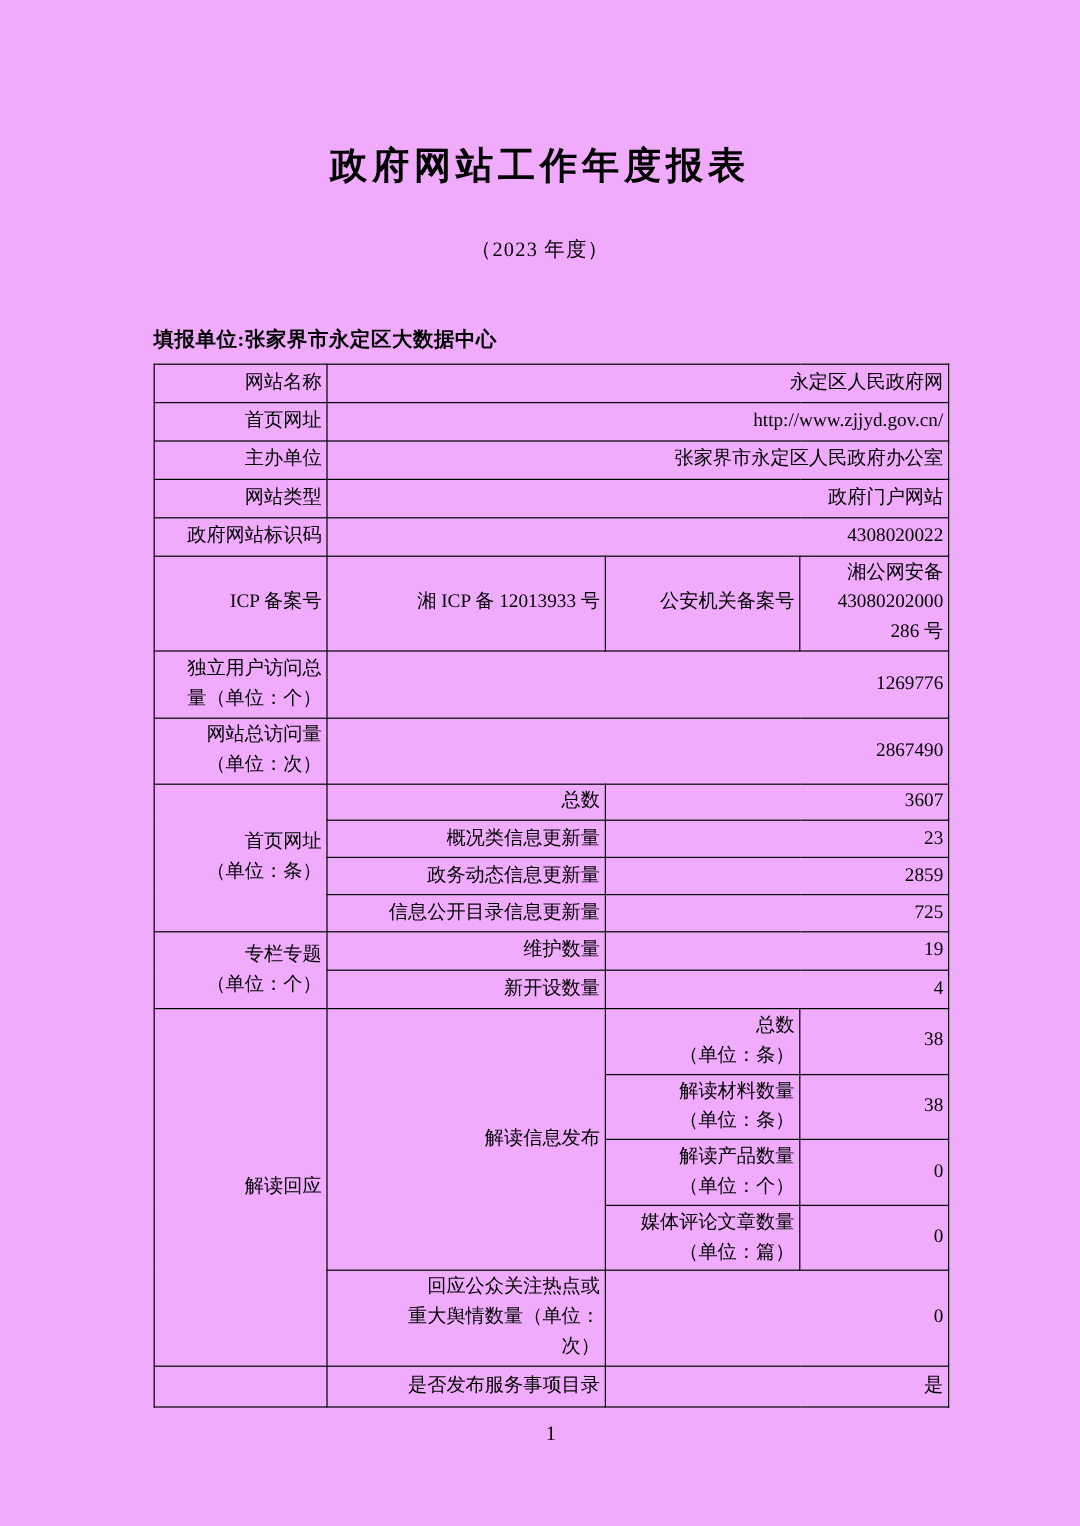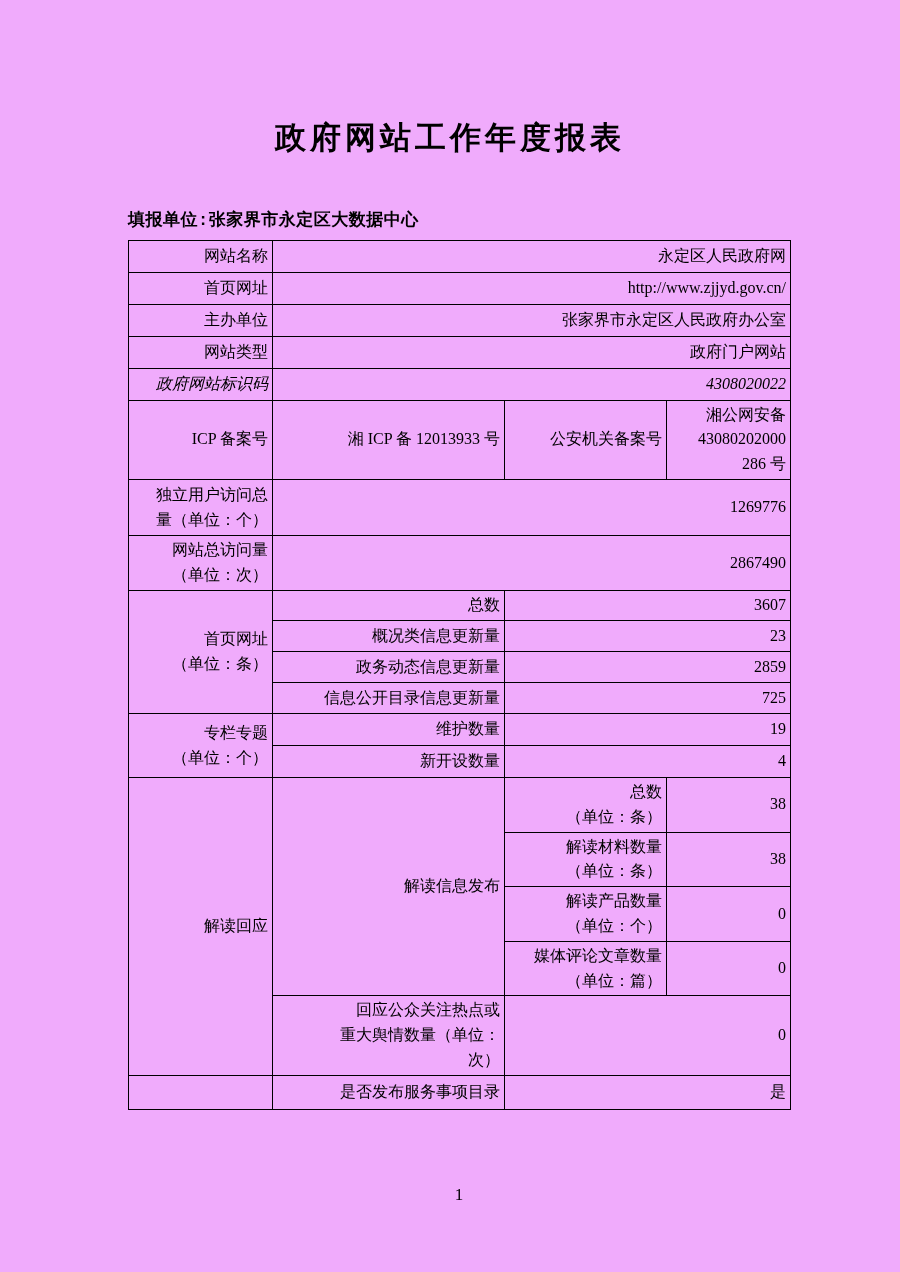--- a/index.html
+++ b/index.html
@@ -27,21 +27,20 @@
     margin-top: 40px;
     text-align: center;
     font-size: 17px;
     letter-spacing: 1px;
   }
   .unit-line {
     margin: 52px 0 0 128px;
     font-size: 17px;
     font-weight: 700;
     letter-spacing: 0.5px;
-    font-family: Liberation Mono, monospace;
   }
   table.report {
     margin: 9px 0 0 128px;
     width: 662px;
     border-collapse: collapse;
     table-layout: fixed;
   }
   table.report td {
     border: 1px solid #000000;
     text-align: right;
@@ -65,20 +64,21 @@
     font-size: 17px;
   }
 </style>
 </head>
 <body>
 
 <div class="page">
 
   <h1 class="doc-title">政府网站工作年度报表</h1>
 
+  <div class="doc-subtitle">（2023 年度）</div>
 
   <div class="unit-line"><span>填报单位:</span><span>张家界市永定区大数据中心</span></div>
 
   <table class="report">
     <colgroup>
       <col class="c1">
         <col class="c2">
         <col class="c3">
         <col class="c4">
     </colgroup>
@@ -93,21 +93,21 @@
       <td colspan="3">http://www.zjjyd.gov.cn/</td>
     </tr>
     <tr style="height:32px;">
       <td>主办单位</td>
       <td colspan="3">张家界市永定区人民政府办公室</td>
     </tr>
     <tr style="height:32px;">
       <td>网站类型</td>
       <td colspan="3">政府门户网站</td>
     </tr>
-    <tr style="height:32px;font-style:italic;">
+    <tr style="height:32px;">
       <td>政府网站标识码</td>
       <td colspan="3">4308020022</td>
     </tr>
 
     <tr style="height:77px;">
       <td>ICP 备案号</td>
       <td>湘 ICP 备 12013933 号</td>
       <td>公安机关备案号</td>
       <td>湘公网安备
 43080202000

